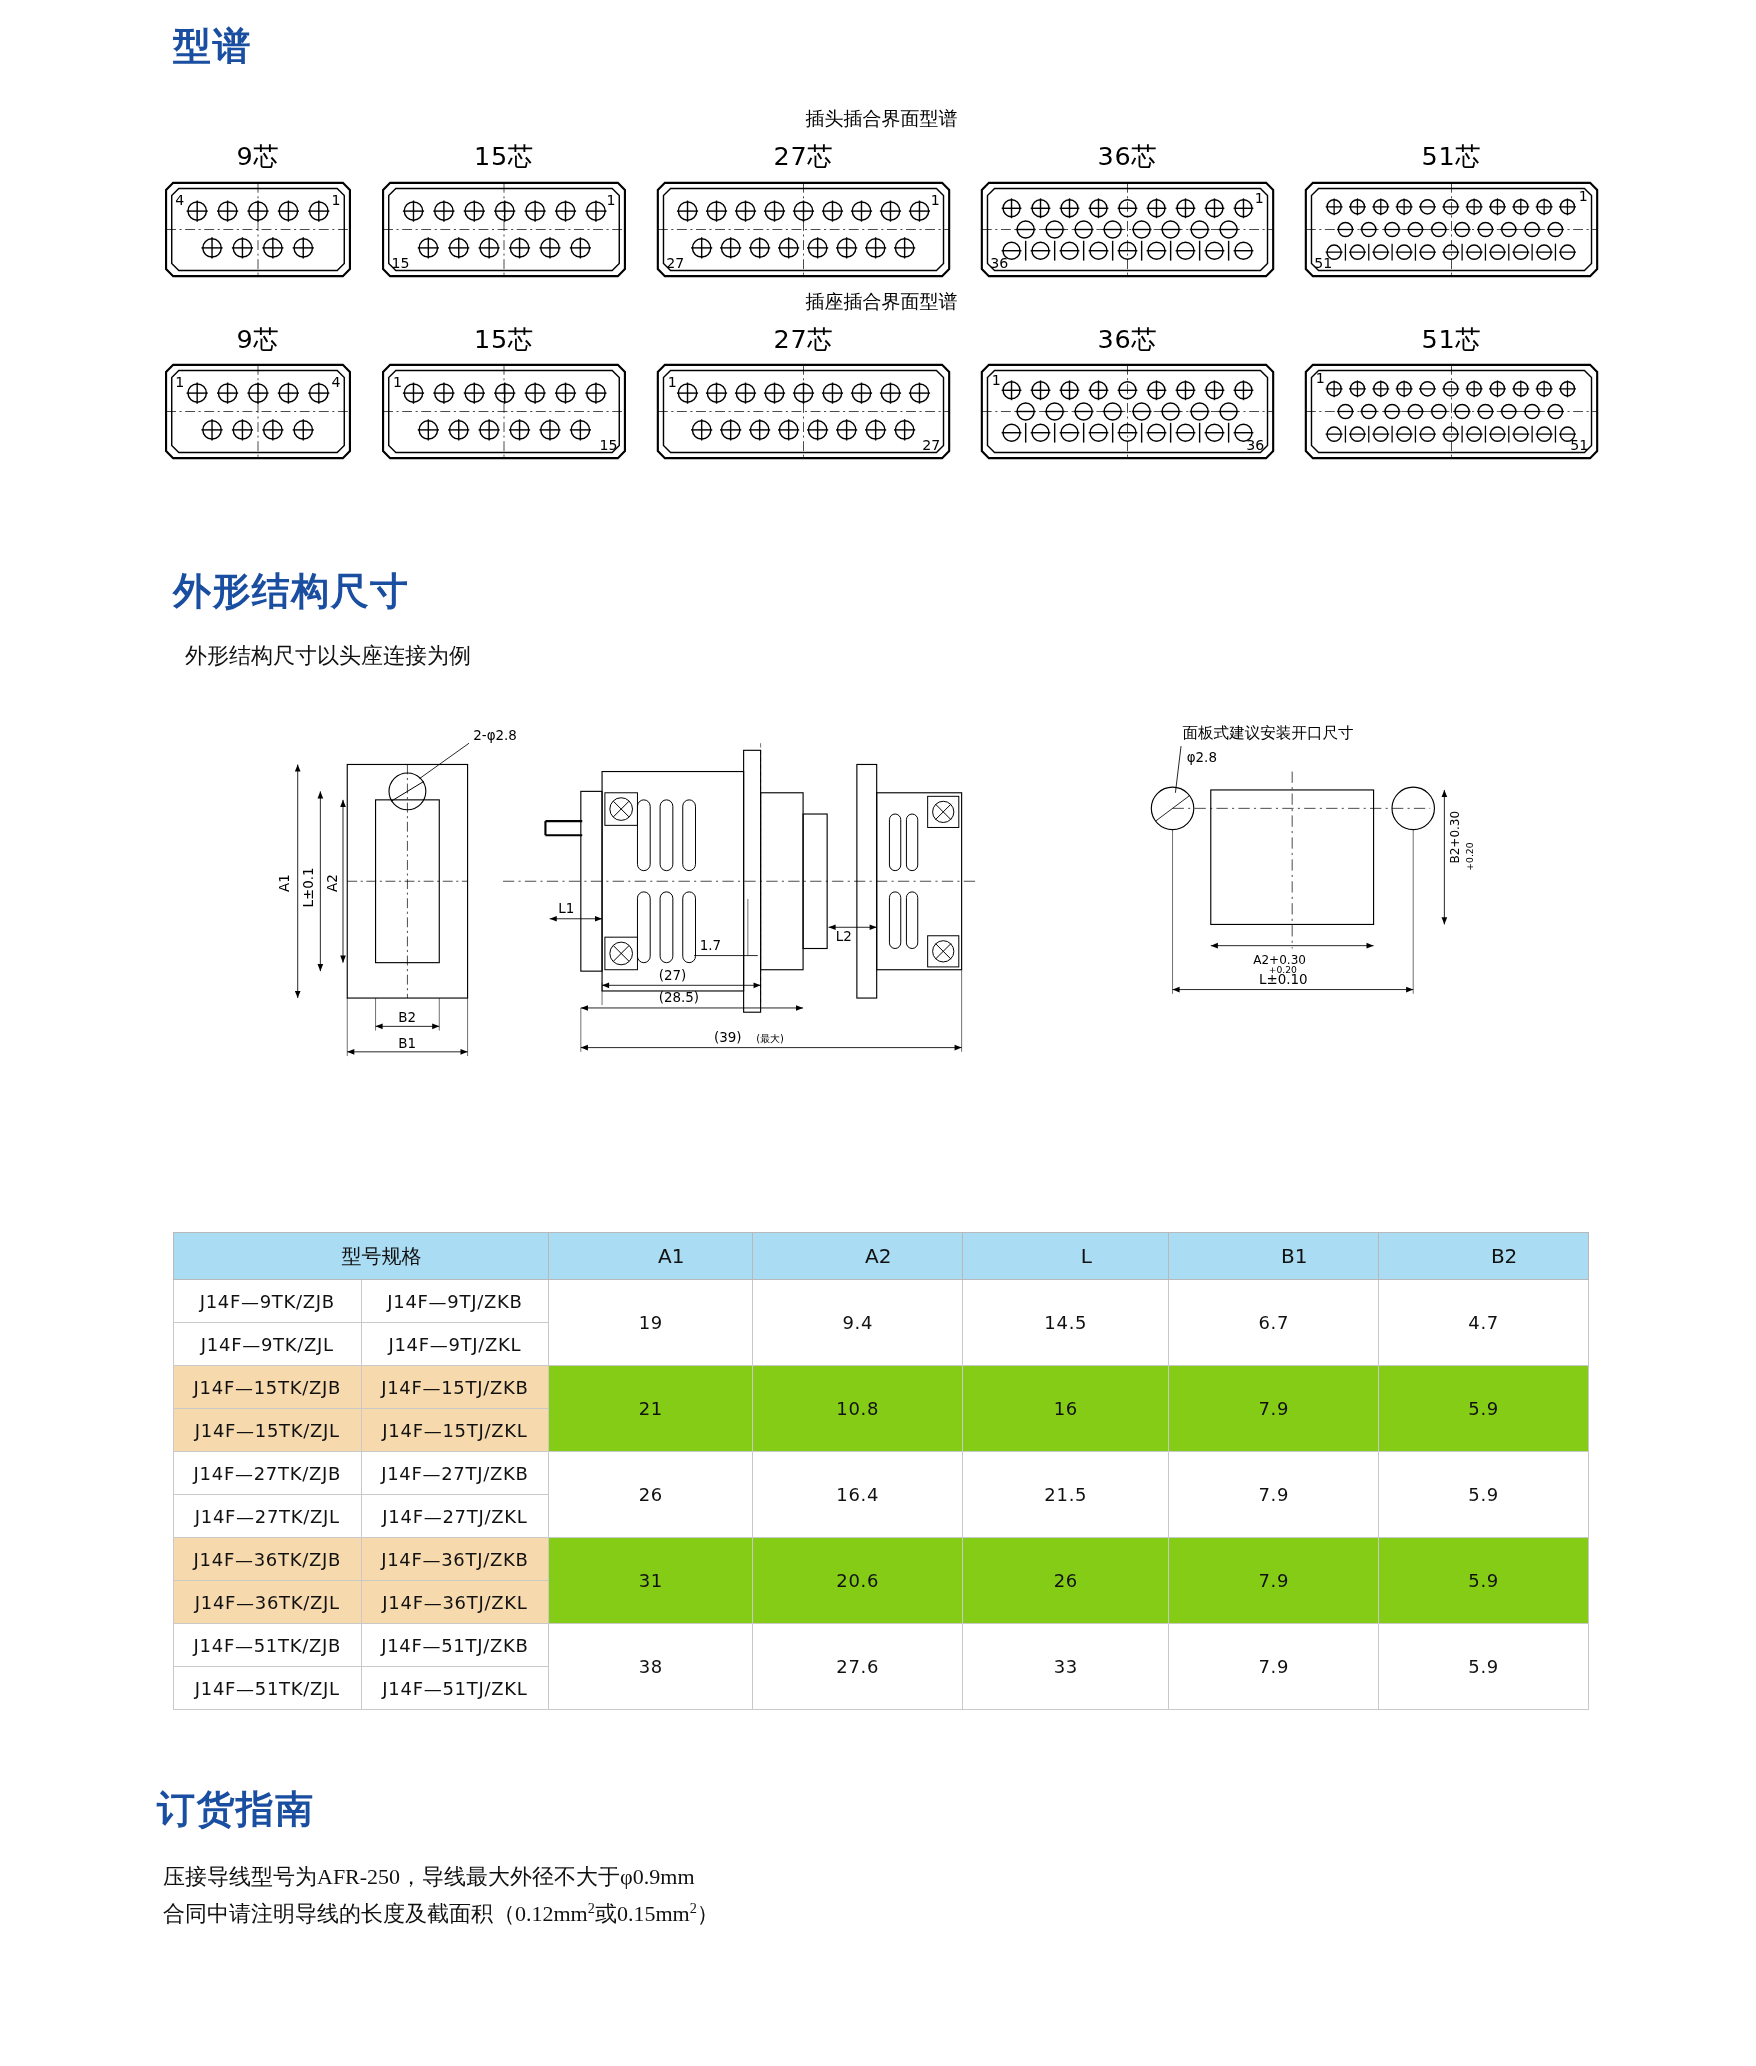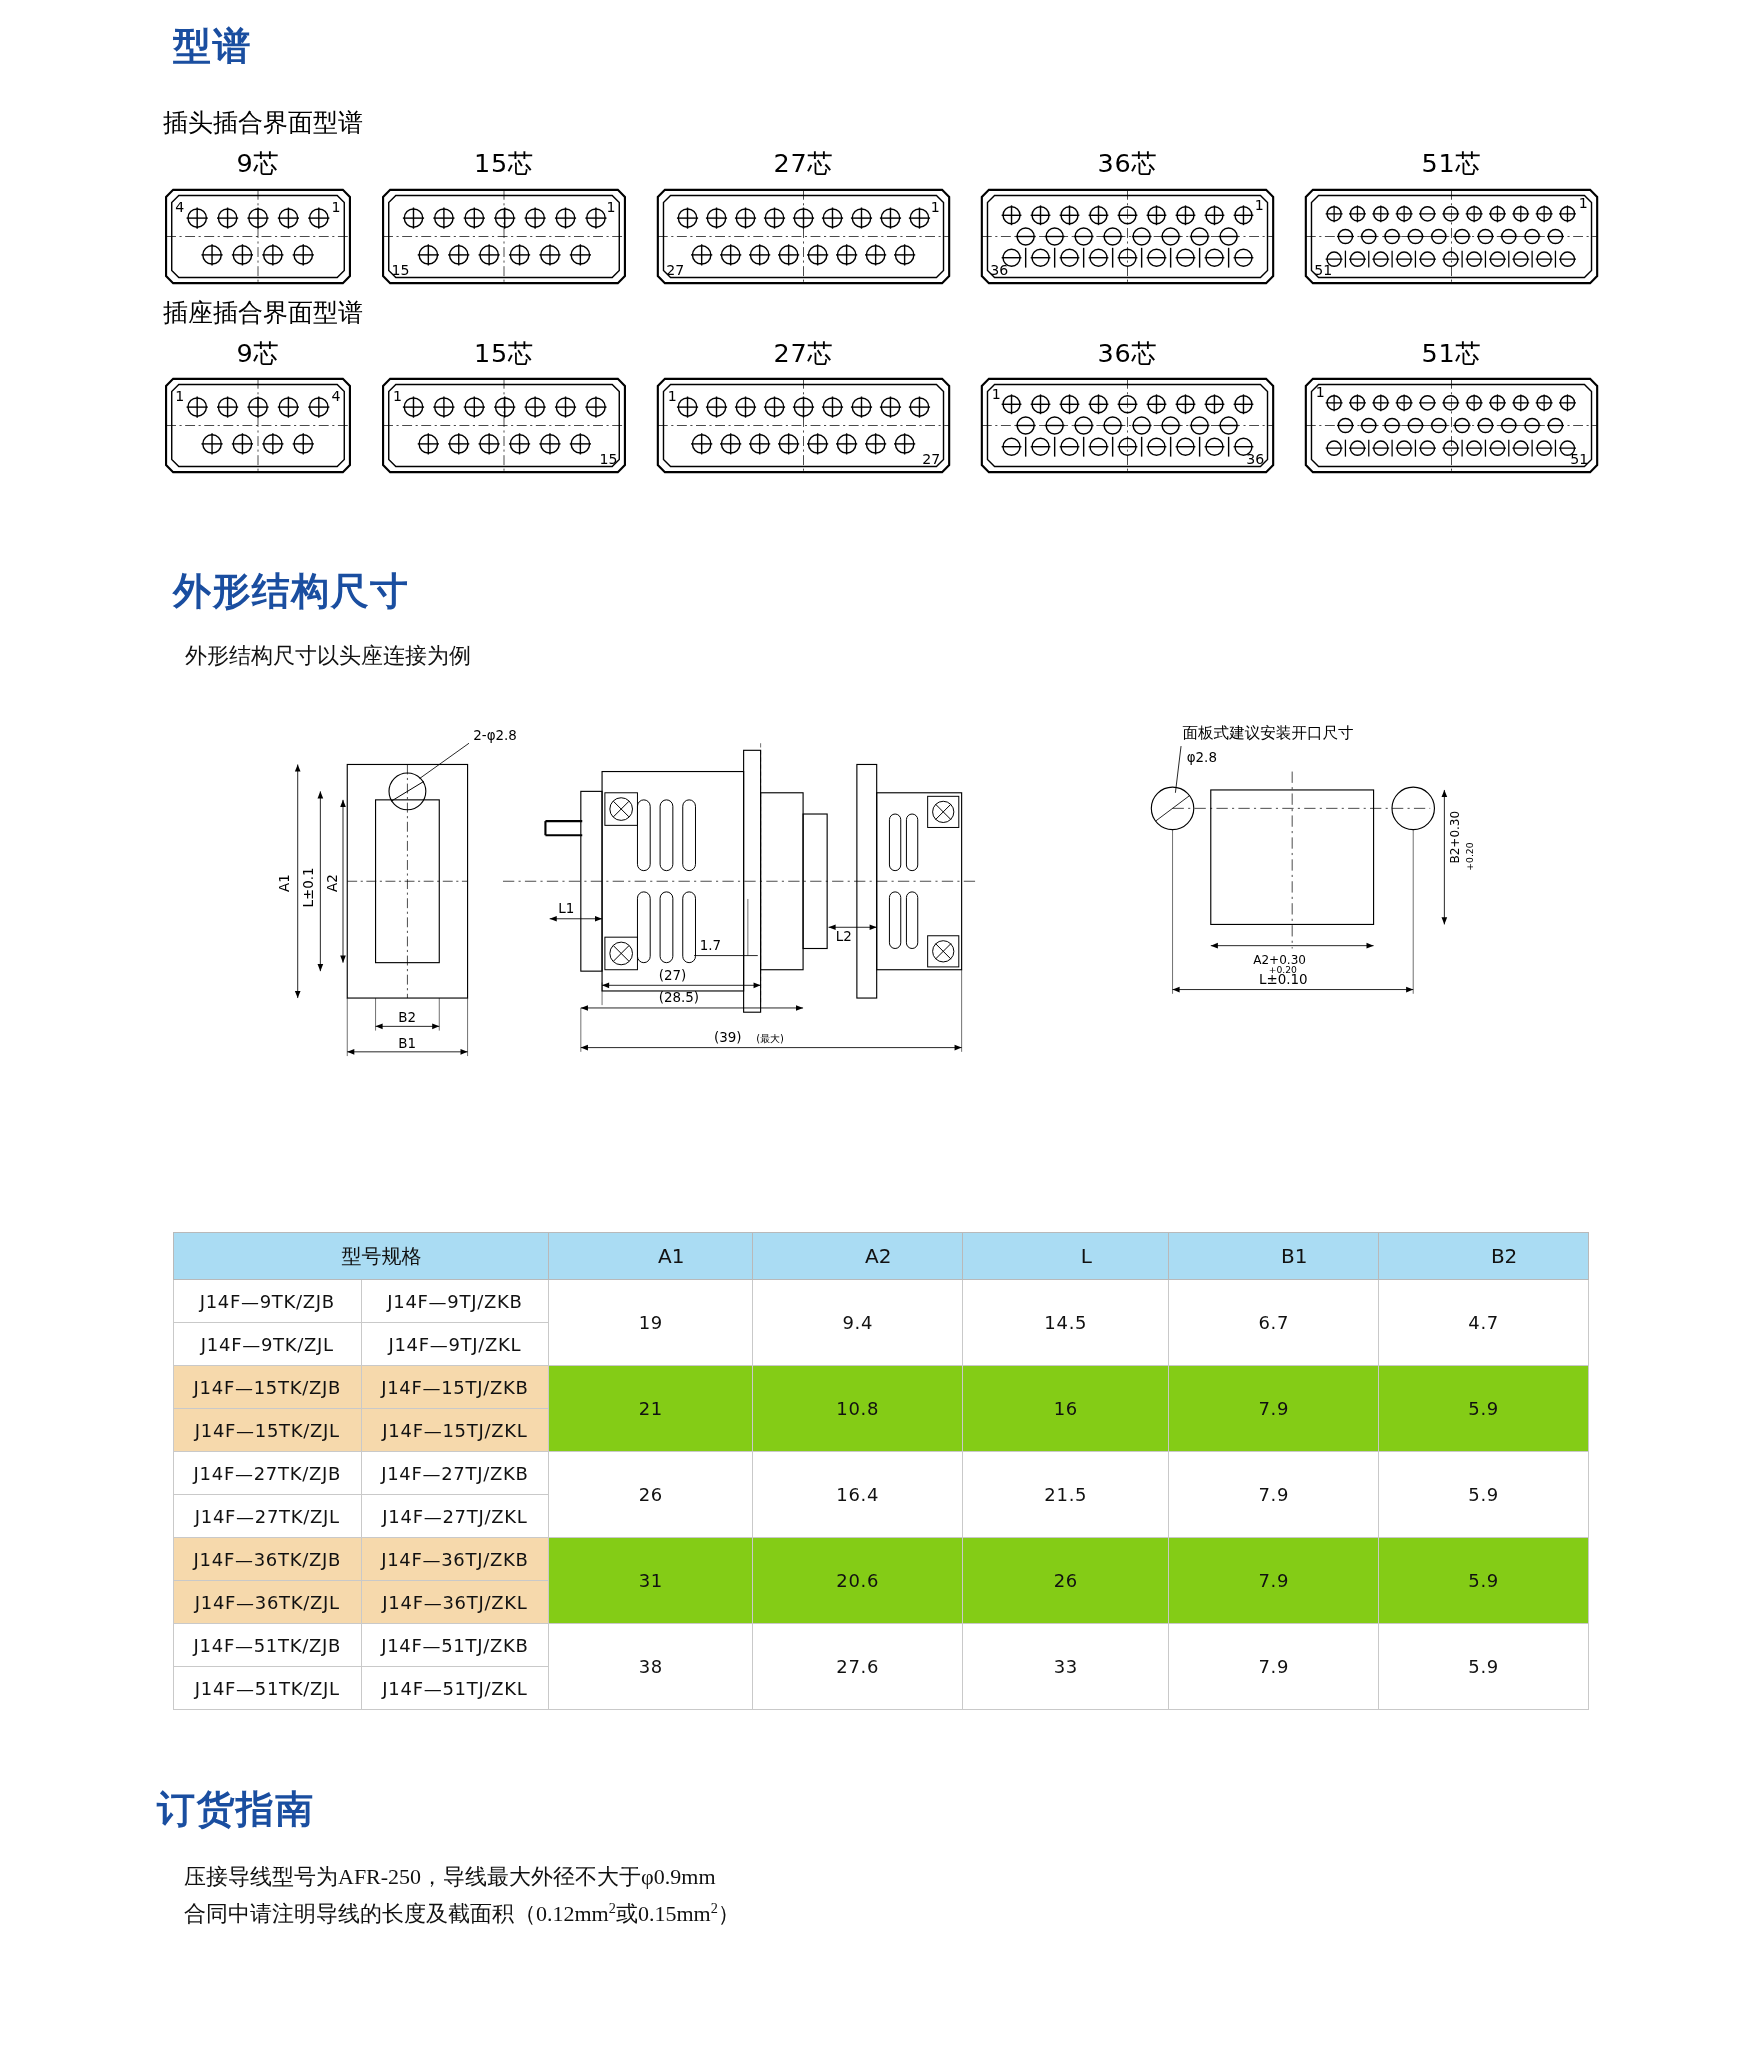--- a/index.html
+++ b/index.html
@@ -32,22 +32,23 @@
   .serif-text {
     font-family: "Liberation Serif", serif;
     font-size: 22px;
     color: #111111;
   }
 
   
   #sec-xingpu { position: absolute; left: 173px; top: 21px; }
   #diagram-interfaces { position: absolute; left: 163px; top: 106px; width: 1437px; }
   .caption-center {
+    text-align: center;
     font-family: "DejaVu Sans", sans-serif;
-    font-size: 25px;
+    font-size: 19px;
     color: #000;
   }
   .conn-row {
     display: flex;
     justify-content: space-between;
     align-items: flex-end;
     margin-top: 7px;
     gap: 7px;
   }
   .conn-block { text-align: center; }
@@ -89,21 +90,21 @@
     color: #111;
     height: 40px;
     letter-spacing: 0.7px;
   }
   #spec-table td.modelcell { width: 212px; }
   #spec-table tr.alt td { background: #f6d9ac; }
   #spec-table tr.alt td.valcell { background: #84cc16; }
 
   
   #sec-order { position: absolute; left: 157px; top: 1784px; }
-  #order-lines { position: absolute; left: 184px; top: 1862px; }
+  #order-lines { position: absolute; left: 163px; top: 1862px; }
   #order-lines div { margin-bottom: 7px; }
   sup { font-size: 0.65em; vertical-align: super; }
 </style>
 </head>
 <body>
 
 <div class="page">
 
   <div class="sec-title" id="sec-xingpu">型谱</div>
 

